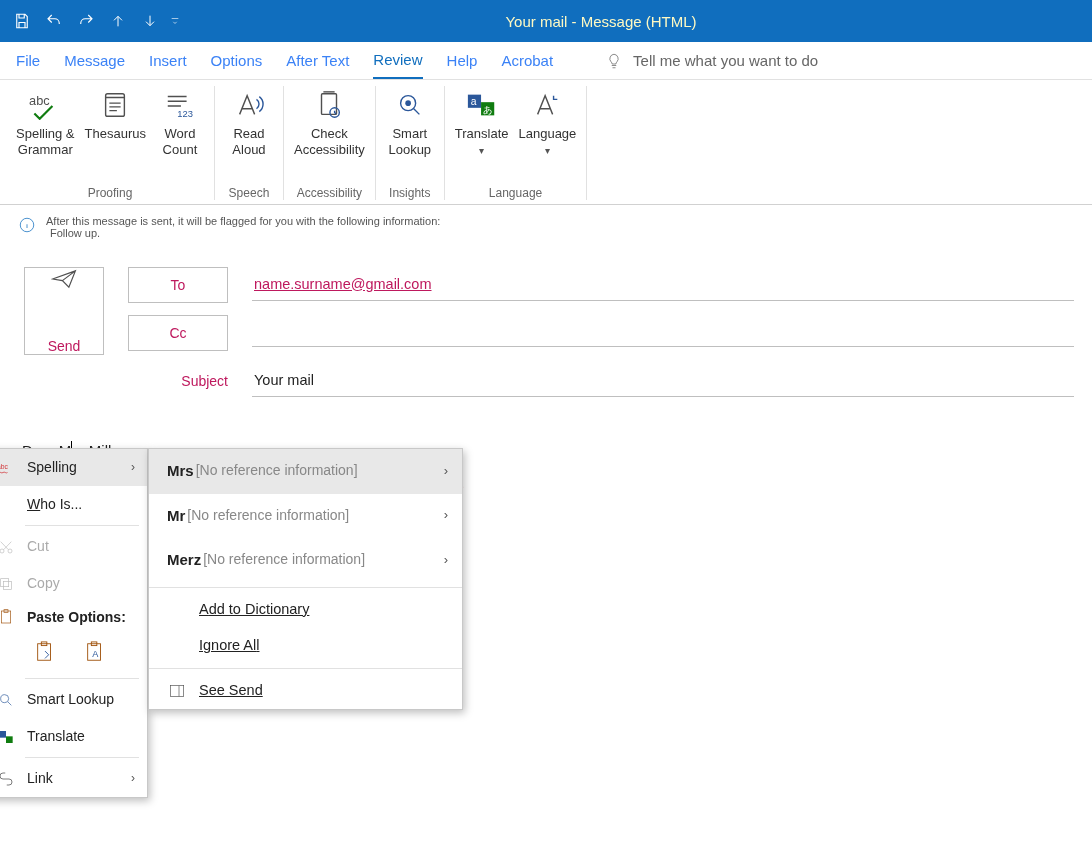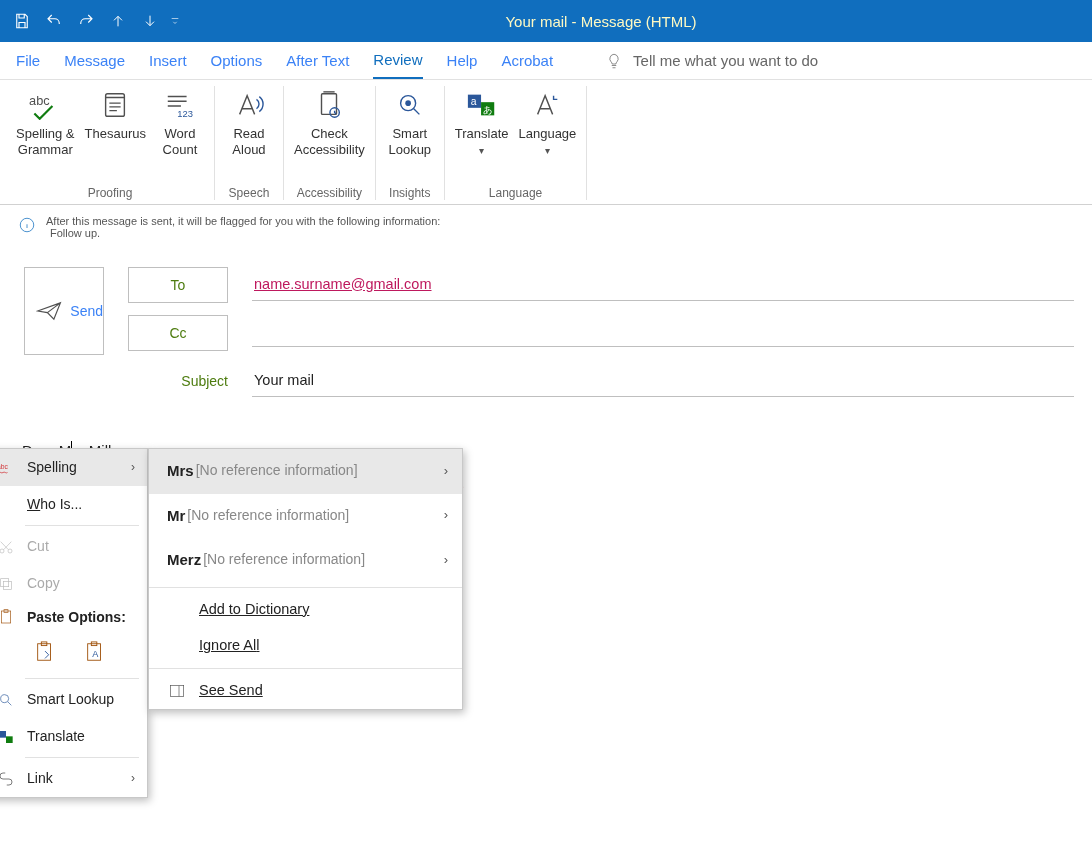--- a/index.html
+++ b/index.html
@@ -31,24 +31,24 @@
 .rbtn-label { font-size: 13px; color: #333; line-height: 1.25; margin-top: 2px; white-space: pre-line; text-align: center; }
 .chevron-small { font-size: 10px; color: #555; }
 
 
 .infobar { background: #fff; padding: 10px 18px; display: flex; align-items: flex-start; gap: 10px; color: #555; font-size: 11px; border-bottom: 0; }
 .infobar svg { stroke: #106ebe; fill: none; flex-shrink: 0; margin-top: 1px; }
 
 
 .compose { display: flex; padding: 18px 18px 8px 24px; gap: 24px; }
 .sendcol { width: 80px; }
-.sendbtn { border: 1px solid #bfbfbf; width: 80px; height: 88px; display: flex; flex-direction: row; align-items: center; justify-content: flex-end; gap: 8px; font-size: 14px; color: #3b82f6; cursor: pointer; }
+.sendbtn { border: 1px solid #bfbfbf; width: 80px; height: 88px; display: flex; flex-direction: column; align-items: center; justify-content: space-between; gap: 8px; font-size: 14px; color: #be185d; cursor: pointer; }
 .fieldscol { flex: 1; }
 .fieldrow { display: flex; align-items: center; margin-bottom: 12px; gap: 24px; }
-.fieldlabel { border: 1px solid #bfbfbf; width: 100px; height: 36px; display: flex; align-items: center; justify-content: center; font-size: 14px; color: #4d7c0f; cursor: pointer; background: #fff; }
+.fieldlabel { border: 1px solid #bfbfbf; width: 100px; height: 36px; display: flex; align-items: center; justify-content: center; font-size: 14px; color: #be185d; cursor: pointer; background: #fff; }
 .fieldlabel.plain { border: none; cursor: default; justify-content: flex-end; width: 100px; }
 .fieldvalue { flex: 1; border-bottom: 1px solid #bfbfbf; padding: 6px 2px 8px; font-size: 14.5px; color: #222; min-height: 28px; }
 .fieldvalue a { color: #be185d; text-decoration: underline; }
 
 
 .mailbody { padding: 18px 22px; font-size: 15px; color: #222; line-height: 1.9; position: relative; }
 .sq-red { text-decoration: underline wavy #d13438; text-decoration-thickness: 1px; }
 .caret { display: inline-block; width: 0; border-left: 1px solid #000; height: 17px; vertical-align: -2px; }
 
 

